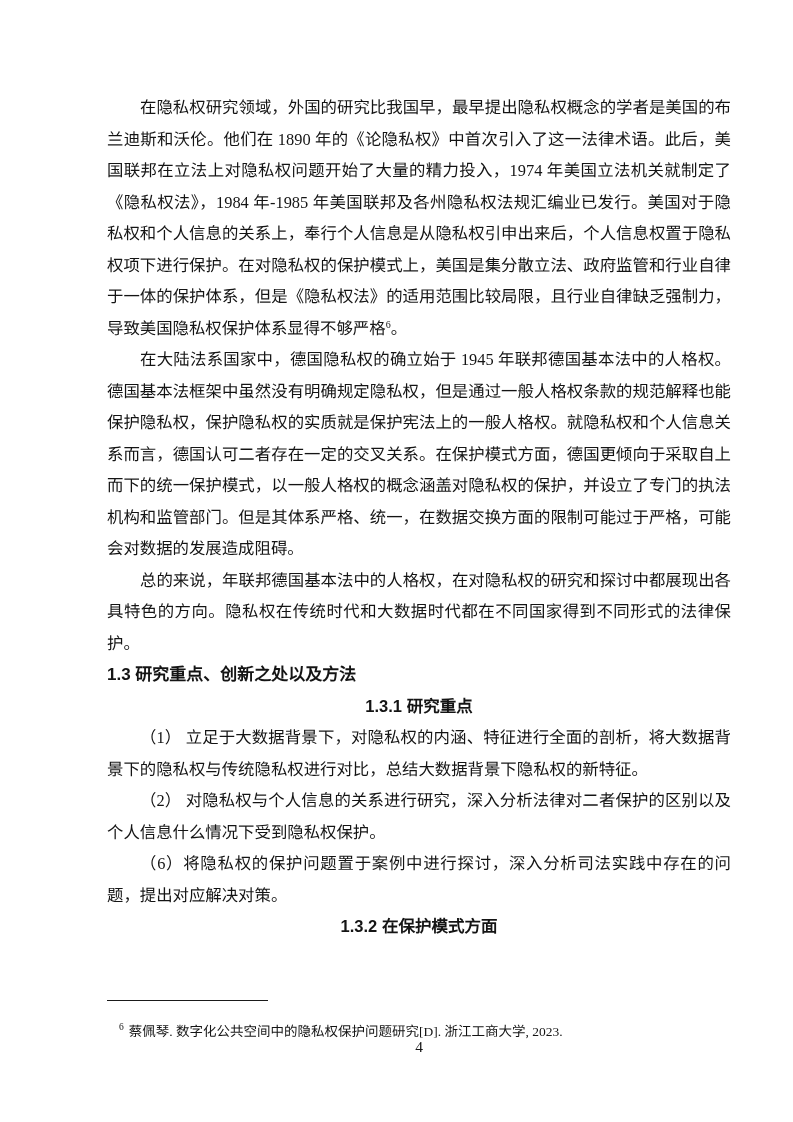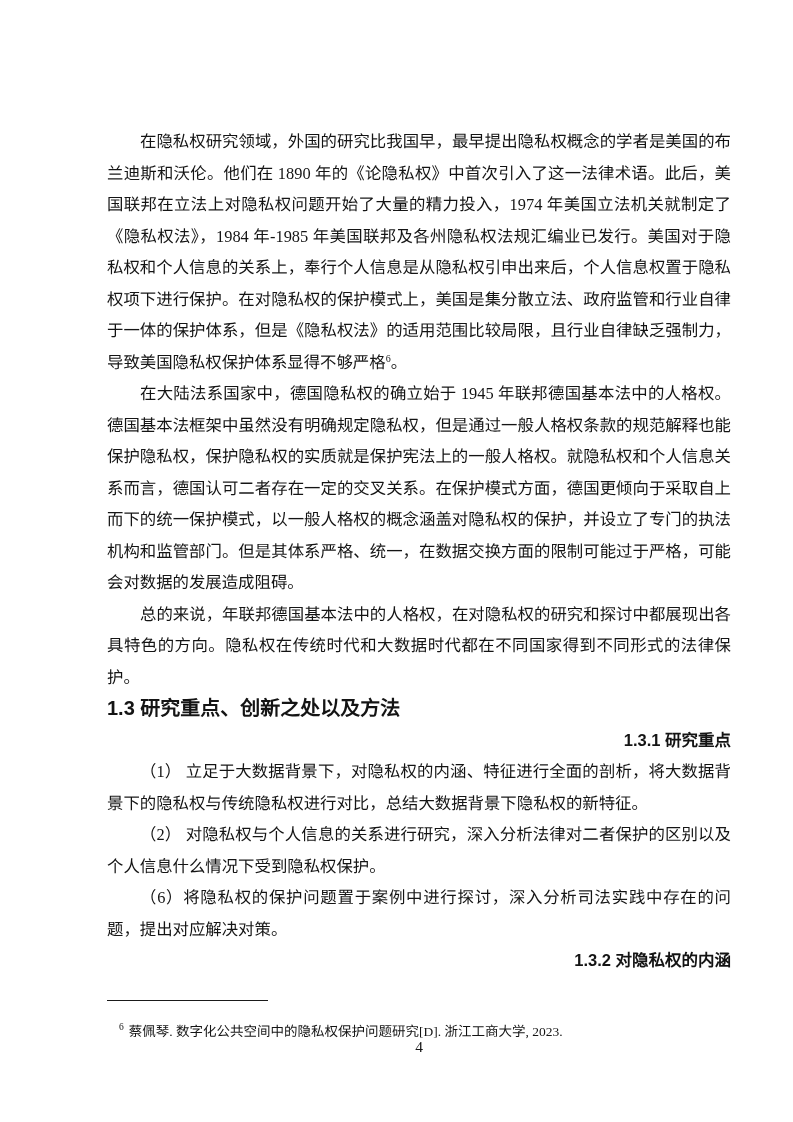--- a/index.html
+++ b/index.html
@@ -19,42 +19,41 @@
   .content {
     position: absolute;
     left: 107px;
     top: 92px;
     width: 624px;
     font-size: 16.4px;
     line-height: 31.5px;
     text-align: justify;
     text-justify: inter-ideograph;
     word-break: break-all;
-    margin-top: 34px;
   }
   .content p, .content h2, .content h3 {
     margin: 0;
     padding: 0;
   }
   .body-para {
     text-indent: 33px;
   }
   .heading-l2 {
     font-family: "Liberation Sans", "DejaVu Sans", sans-serif;
     font-weight: bold;
-    font-size: 20px;
+    font-size: 17px;
     line-height: 31.5px;
     text-align: left;
   }
   .heading-l3 {
     font-family: "Liberation Sans", "DejaVu Sans", sans-serif;
     font-weight: bold;
     font-size: 16.5px;
     line-height: 31.5px;
-    text-align: right;
+    text-align: center;
   }
   sup.fn-ref {
     font-size: 10px;
     line-height: 0;
     vertical-align: super;
   }
   .footnote-sep {
     position: absolute;
     left: 107px;
     top: 1000px;
@@ -103,21 +102,21 @@
     <h2 class="heading-l2">1.3 研究重点、创新之处以及方法</h2>
 
     <h3 class="heading-l3">1.3.1 研究重点</h3>
 
     <p class="body-para">（1） 立足于大数据背景下，对隐私权的内涵、特征进行全面的剖析，将大数据背景下的隐私权与传统隐私权进行对比，总结大数据背景下隐私权的新特征。</p>
 
     <p class="body-para">（2） 对隐私权与个人信息的关系进行研究，深入分析法律对二者保护的区别以及个人信息什么情况下受到隐私权保护。</p>
 
     <p class="body-para">（6）将隐私权的保护问题置于案例中进行探讨，深入分析司法实践中存在的问题，提出对应解决对策。</p>
 
-    <h3 class="heading-l3">1.3.2 对隐私权的内涵</h3>
+    <h3 class="heading-l3">1.3.2 在保护模式方面</h3>
 
   </div>
 
   <div class="footnote-sep"></div>
 
   <p class="footnote"><sup>6</sup><span>蔡佩琴. 数字化公共空间中的隐私权保护问题研究[D]. 浙江工商大学, 2023.</span></p>
 
   <div class="page-number">4</div>
 
 </div>

